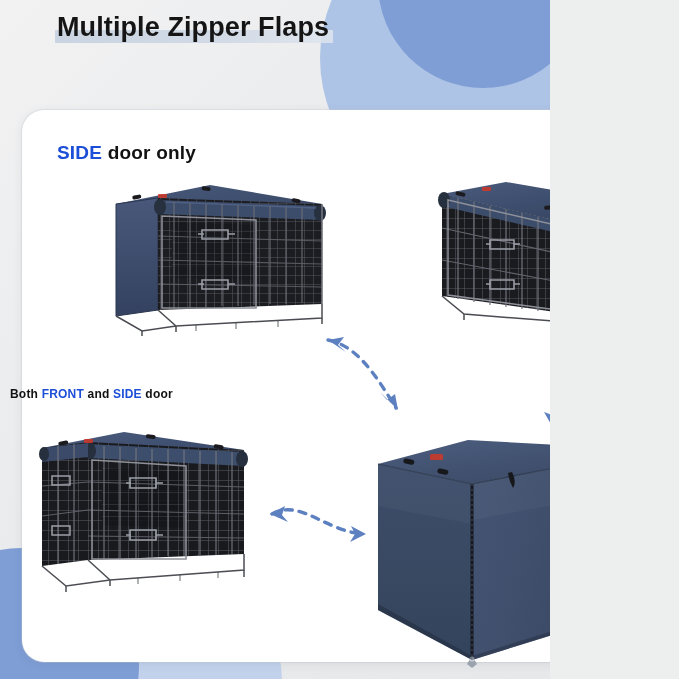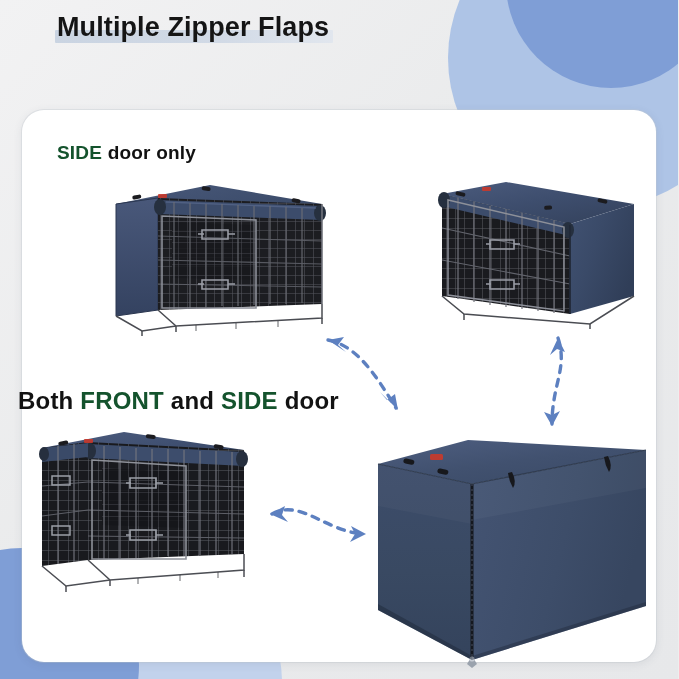--- a/index.html
+++ b/index.html
@@ -2,21 +2,21 @@
 <html><head>
 <meta charset="utf-8">
 <style>
   html,body{margin:0;padding:0;}
   body{
     width:679px;height:679px;overflow:hidden;
     font-family:"Liberation Sans", sans-serif;
     background:#edeeee;
     position:relative;
   }
-  #stage{position:absolute;inset:0;width:678px;height:679px;overflow:hidden;}
+  #stage{position:absolute;inset:0;width:550px;height:679px;overflow:hidden;}
 
   
   .bg-base{position:absolute;inset:0;
     background:linear-gradient(135deg,#f2f2f3 0%,#eaebec 45%,#e7e8ea 100%);}
   .circ{position:absolute;border-radius:50%;}
   .tr-light{width:300px;height:300px;right:-70px;top:-92px;background:#aec4e6;}
   .tr-dark{width:210px;height:210px;right:-38px;top:-122px;background:#7f9ed6;}
   .bl-light{width:250px;height:250px;left:32px;bottom:-128px;background:#c2d2ec;}
   .bl-dark{width:235px;height:235px;left:-96px;bottom:-104px;background:#7f9ed6;}
 
@@ -31,24 +31,24 @@
   .hl-line .hl-txt{position:relative;z-index:1;}
 
   
   .card{position:absolute;left:22px;top:110px;width:634px;height:552px;
     background:#ffffff;border-radius:22px;
     box-shadow:0 2px 10px rgba(60,70,90,.10), 0 0 0 1px rgba(200,205,212,.35);}
 
   
   .lbl{position:absolute;font-size:19px;font-weight:bold;color:#121212;
     white-space:nowrap;letter-spacing:.2px;}
-  .lbl .accent{color:#14532d;}
+  .lbl .accent{color:#1d4ed8;}
   .lbl-side{left:57px;top:142px;}
   .lbl-front{left:440px;top:135px;}
-  .lbl-both{left:18px;top:387px;font-size:24px;}
+  .lbl-both{left:10px;top:387px;font-size:12px;}
 
   
   .crate{position:absolute;}
   .crate svg{display:block;overflow:visible;}
 
   
   .arrow{position:absolute;}
   .arrow svg{display:block;overflow:visible;}
 </style>
 </head>

